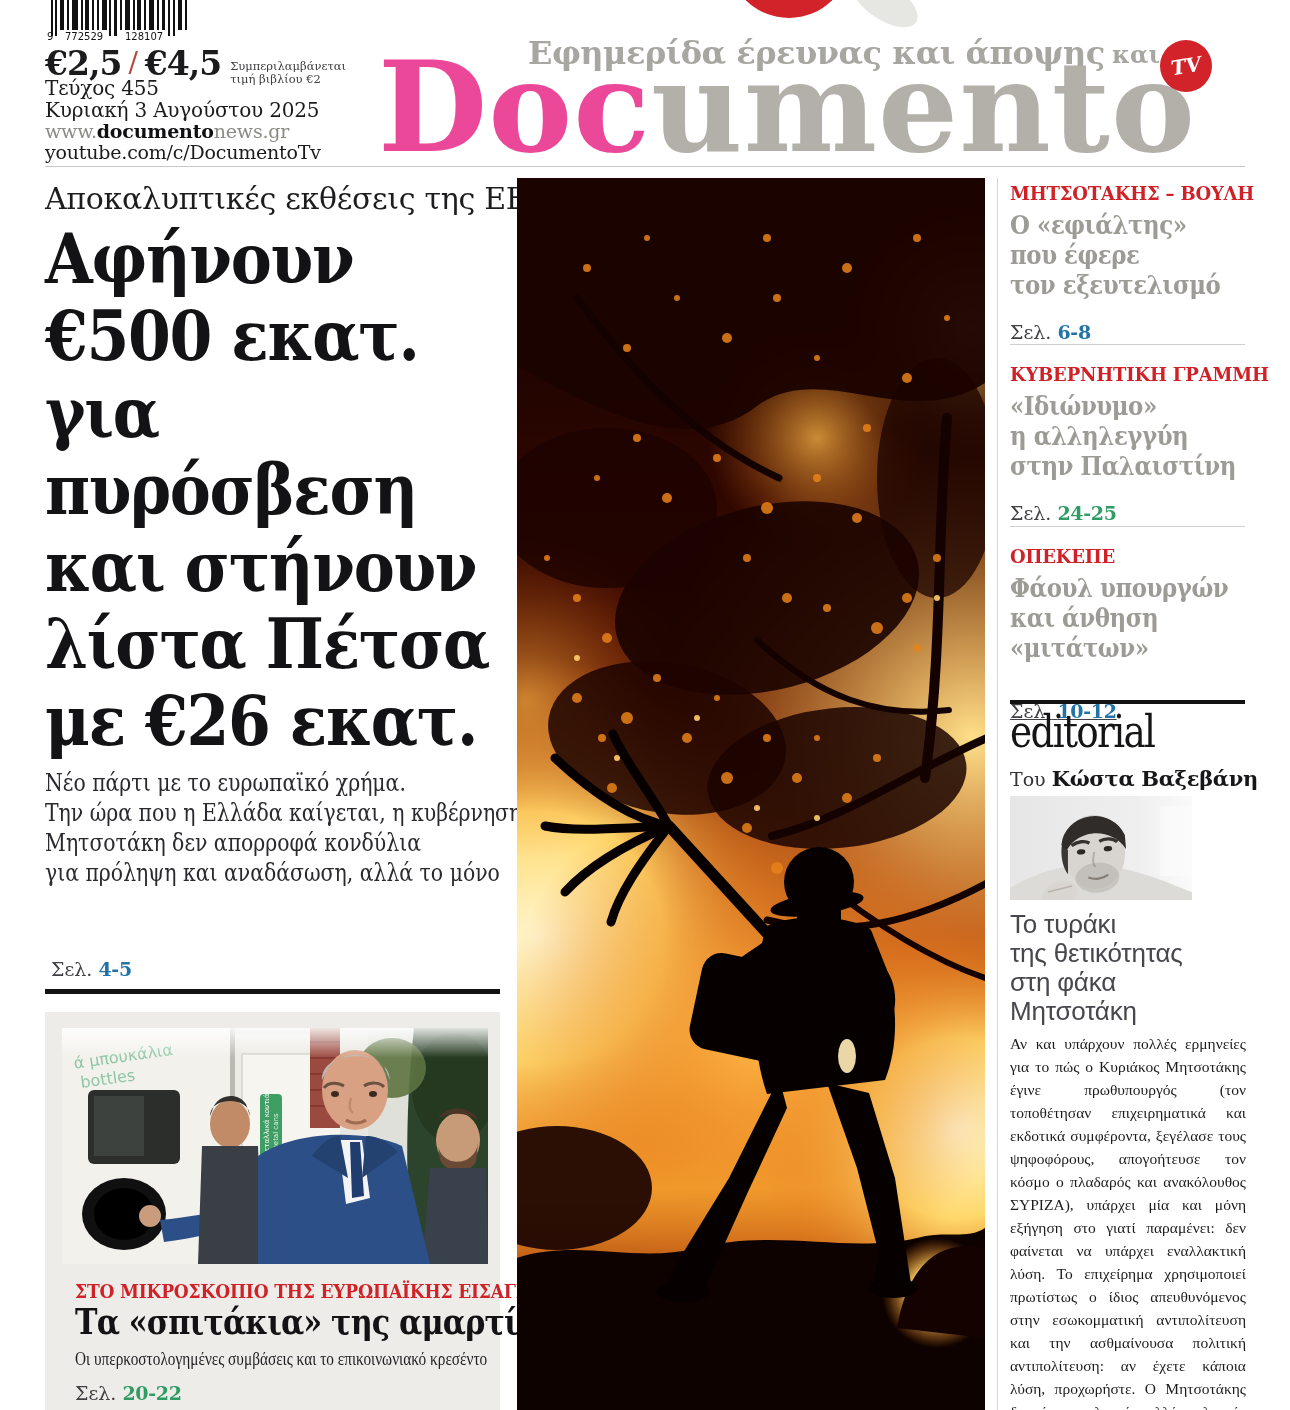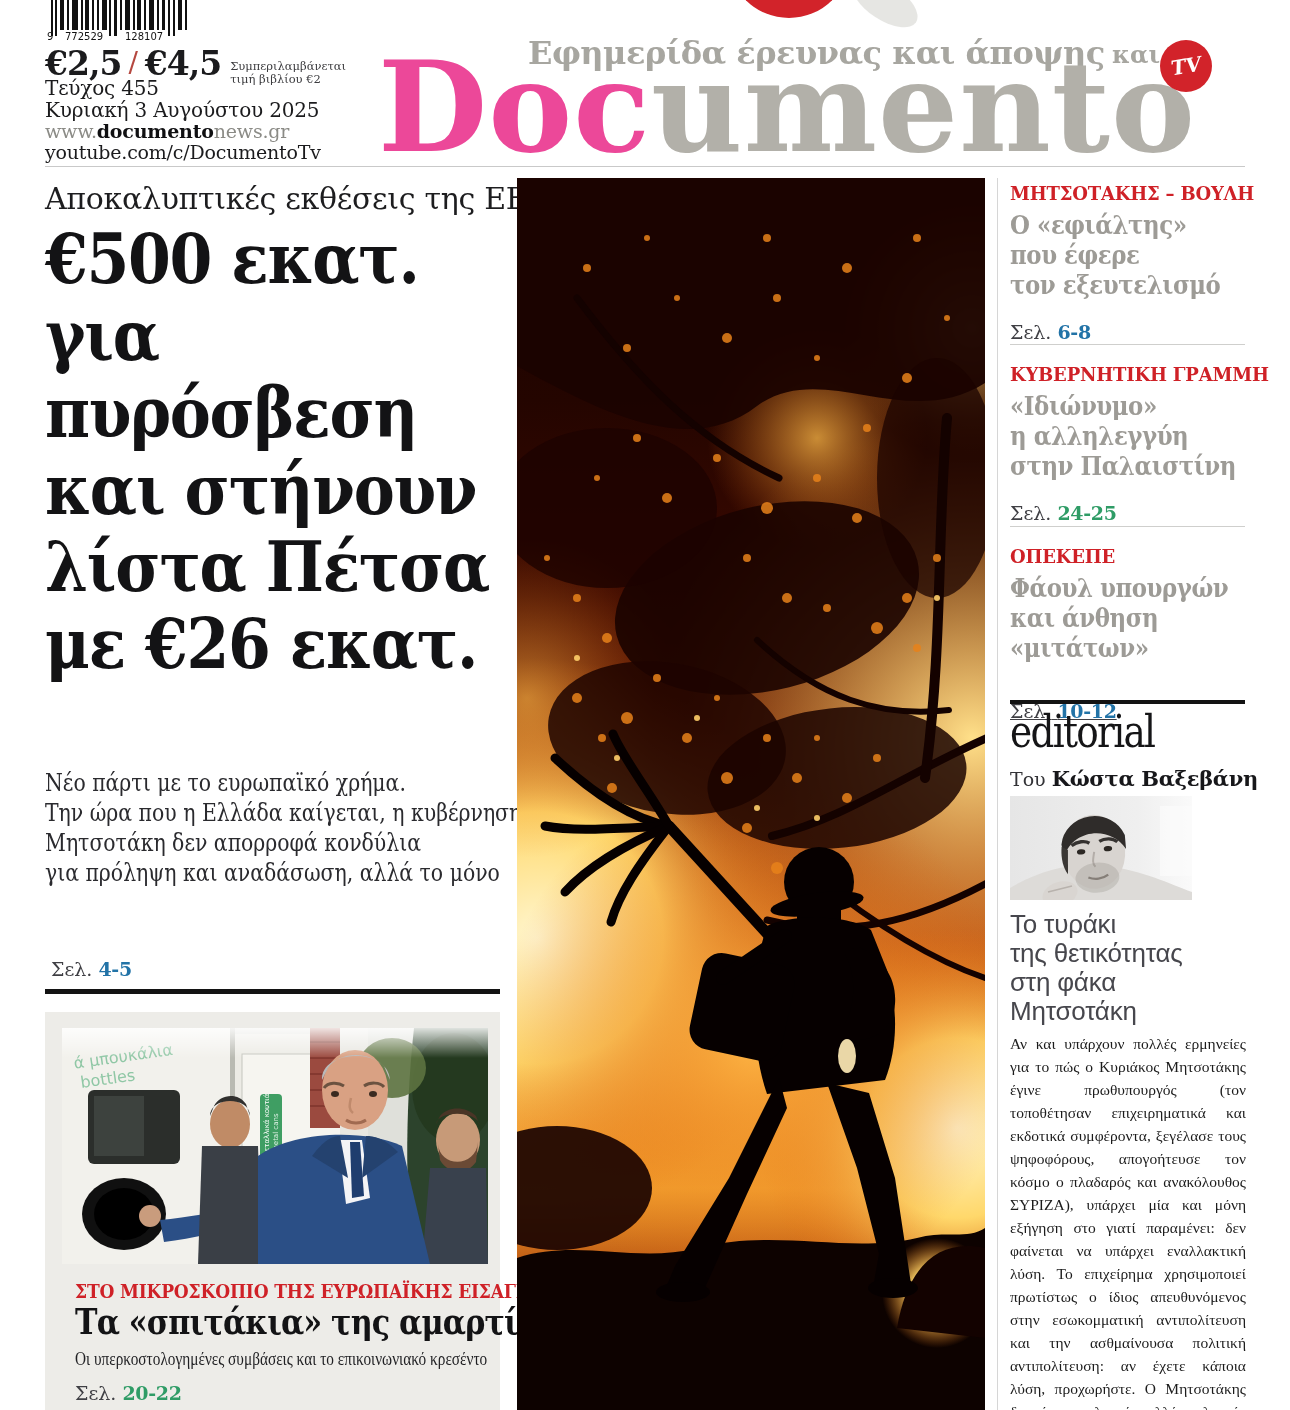--- a/index.html
+++ b/index.html
@@ -129,20 +129,21 @@
   <div class="abs tagline nowrap">Εφημερίδα έρευνας και άποψης</div>
   <div class="abs kai">και</div>
   <div class="abs tv-circle">
     <span>TV</span>
   </div>
   <div class="abs mast nowrap"><span class="p1">Doc</span><span class="p2">umento</span></div>
   <div class="abs hdr-rule"></div>
 
   <div class="abs lead-kicker nowrap">Αποκαλυπτικές εκθέσεις της ΕΕ</div>
   <div class="abs lead-headline">
+    <div class="hl"><span class="cond cx88">Αφήνουν</span></div>
     <div class="hl"><span class="cond cx88">€500 εκατ.</span></div>
     <div class="hl"><span class="cond cx88">για</span></div>
     <div class="hl"><span class="cond cx88">πυρόσβεση</span></div>
     <div class="hl"><span class="cond cx88">και στήνουν</span></div>
     <div class="hl"><span class="cond cx88">λίστα Πέτσα</span></div>
     <div class="hl"><span class="cond cx88">με €26 εκατ.</span></div>
   </div>
   <div class="abs lead-deck">
     <div class="dl"><span class="cond cx85">Νέο πάρτι με το ευρωπαϊκό χρήμα.</span></div>
     <div class="dl"><span class="cond cx85">Την ώρα που η Ελλάδα καίγεται, η κυβέρνηση</span></div>

